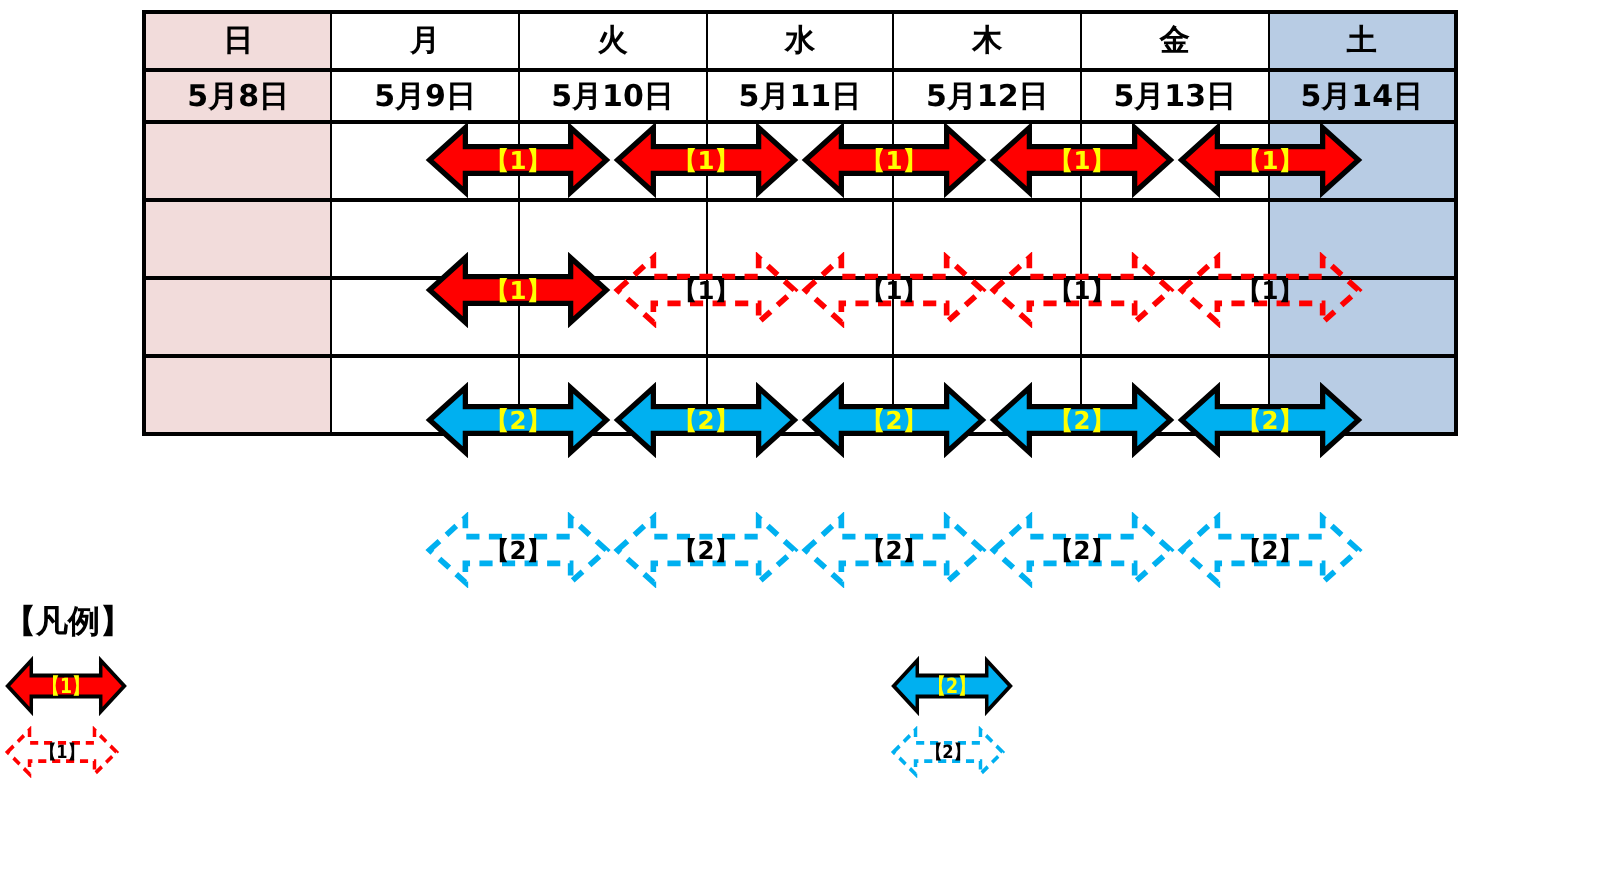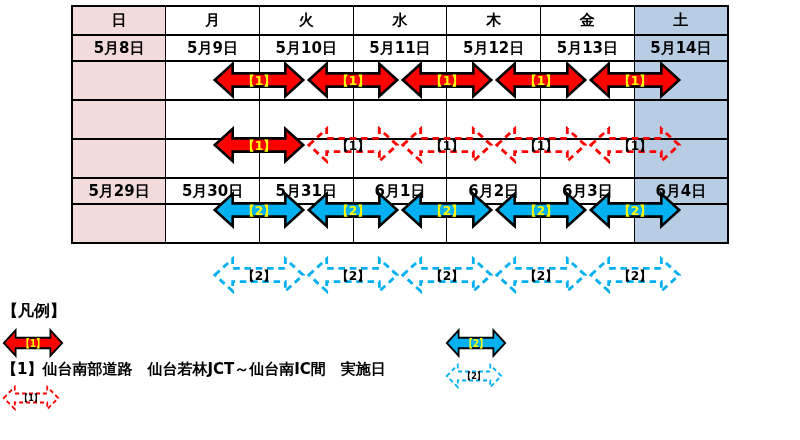--- a/index.html
+++ b/index.html
@@ -82,29 +82,20 @@
         </tr>
         <tr class="arrow-row" id="arrow-row-2">
           <td></td>
           <td></td>
           <td></td>
           <td></td>
           <td></td>
           <td></td>
           <td></td>
         </tr>
-        <tr class="date-row">
-          <td>5月29日</td>
-          <td>5月30日</td>
-          <td>5月31日</td>
-          <td>6月1日</td>
-          <td>6月2日</td>
-          <td>6月3日</td>
-          <td>6月4日</td>
-        </tr>
         <tr class="arrow-row" id="arrow-row-3">
           <td></td>
           <td></td>
           <td></td>
           <td></td>
           <td></td>
           <td></td>
           <td></td>
         </tr>
       </tbody>
@@ -235,21 +226,20 @@
 
 <div class="legend">
   <div class="legend-title">【凡例】</div>
   <div class="legend-col" id="legend-col-left">
       <div class="legend-icon-row">
         <svg width="62" height="30" viewBox="0 0 100 40" preserveAspectRatio="none">
           <path d="M3 20 L22 3 L22 13 L78 13 L78 3 L97 20 L78 37 L78 27 L22 27 L22 37 Z" fill="#FF0000" stroke="#000000" stroke-width="2.8" stroke-linejoin="miter"></path>
           <text x="50" y="25" text-anchor="middle" font-size="14" font-weight="bold" fill="#FFFF00">【1】</text>
         </svg>
       </div>
-      <div class="legend-text">【1】仙台南部道路　仙台若林JCT～仙台南IC間　実施日</div>
       <div class="legend-icon-row">
         <svg width="58" height="26" viewBox="0 0 100 40" preserveAspectRatio="none">
           <path d="M3 20 L22 3 L22 13 L78 13 L78 3 L97 20 L78 37 L78 27 L22 27 L22 37 Z" fill="none" stroke="#FF0000" stroke-width="3" stroke-dasharray="7 5" stroke-linejoin="miter"></path>
           <text x="50" y="25" text-anchor="middle" font-size="14" font-weight="bold" fill="#000000">【1】</text>
         </svg>
       </div>
     </div>
   <div class="legend-col right" id="legend-col-right">
       <div class="legend-icon-row">
         <svg width="62" height="30" viewBox="0 0 100 40" preserveAspectRatio="none">

